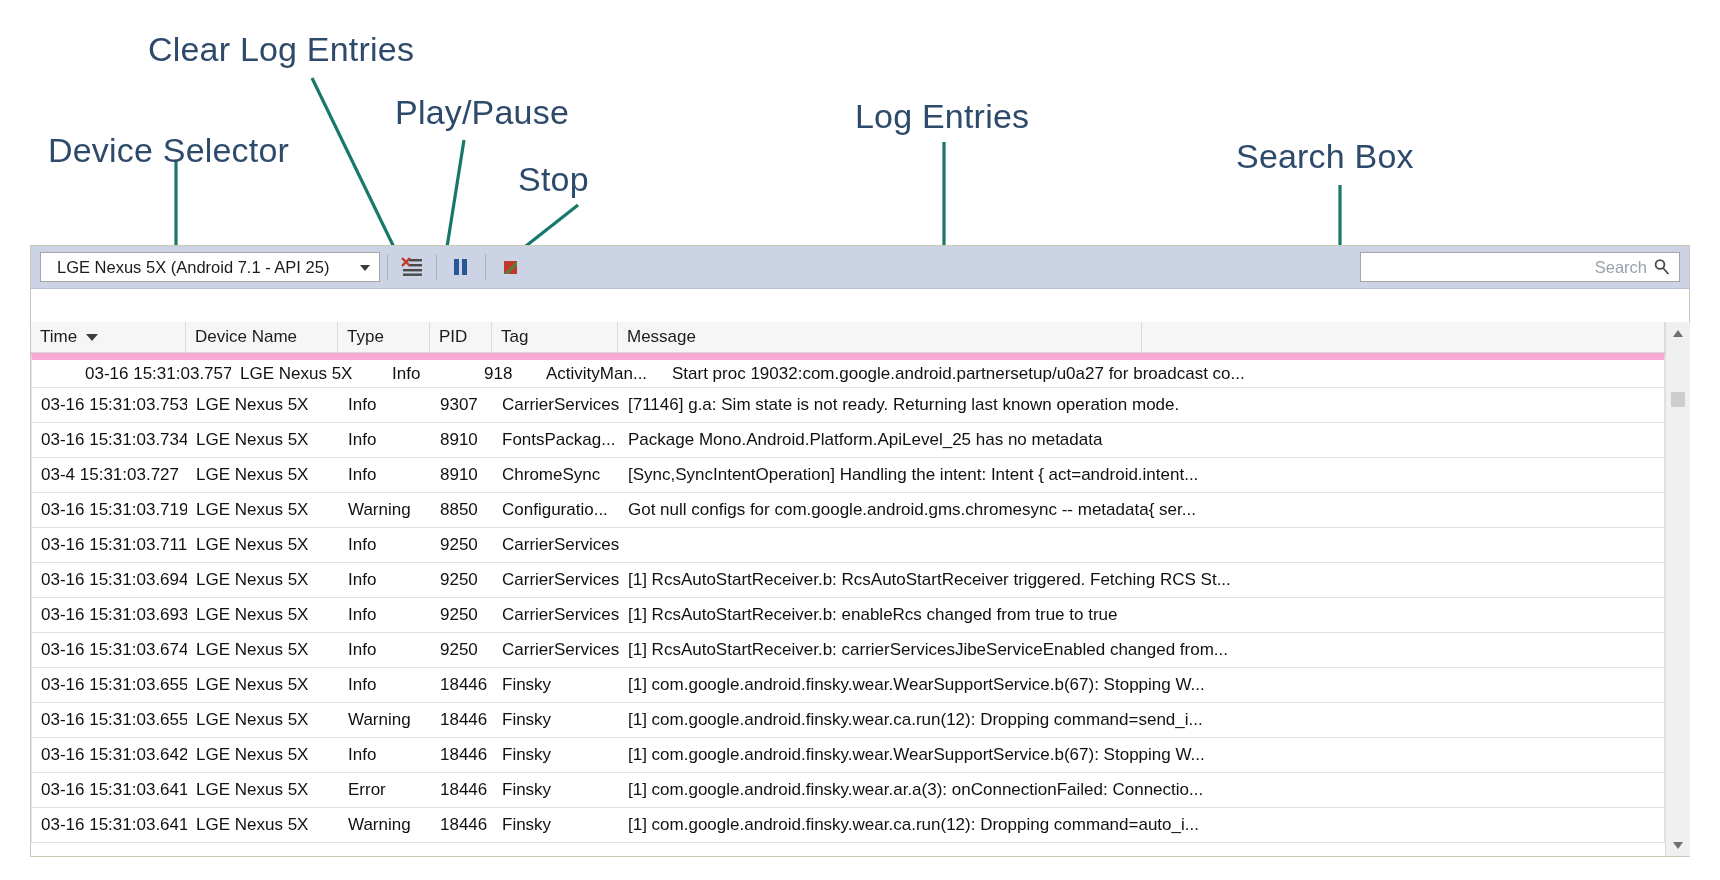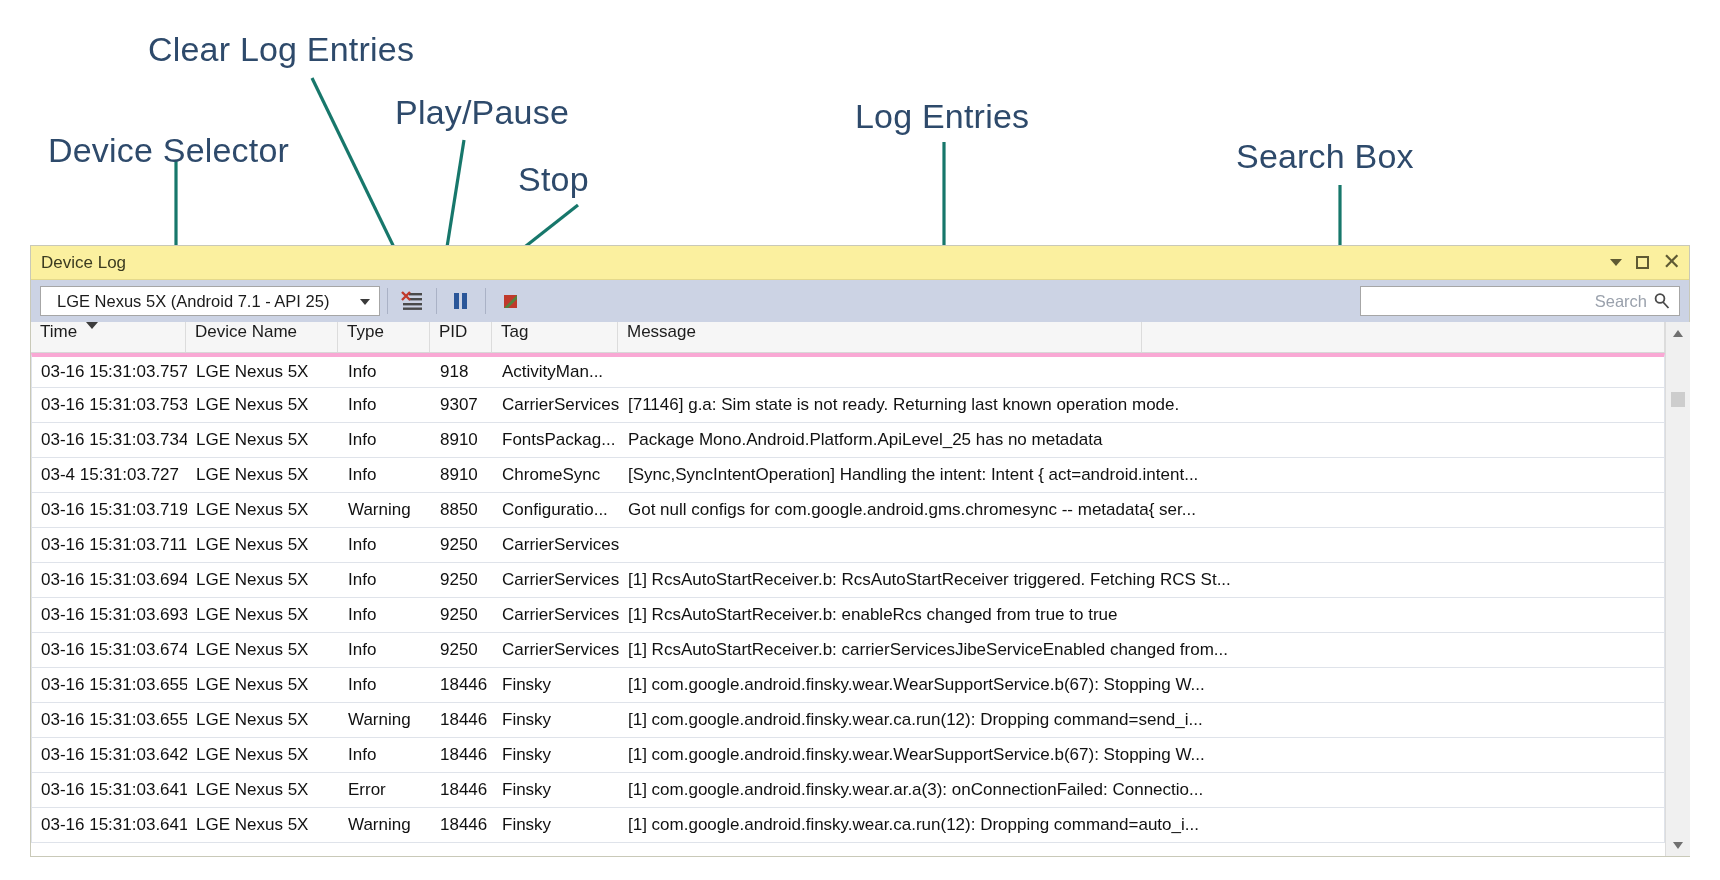--- a/index.html
+++ b/index.html
@@ -89,38 +89,38 @@
   
   .grid{position:absolute;left:0;right:0;top:76px;bottom:0;display:flex;}
   .grid-main{flex:1;min-width:0;display:flex;flex-direction:column;background:#fff;}
   .hdr{
     height:30px;background:#f6f6f6;
     display:flex;align-items:center;
     border-bottom:1px solid #d8d8d8;
     font-size:17px;color:#1c1c1c;
   }
   .hdr .cell{
-    height:30px;display:flex;align-items:flex-start;
+    height:30px;display:flex;align-items:center;
     padding-left:9px;box-sizing:border-box;
     border-right:1px solid #dcdcdc;
   }
   .sort-caret{
     margin-left:9px;width:0;height:0;
     border-left:6px solid transparent;border-right:6px solid transparent;border-top:7px solid #3c3c3c;
   }
   .rows{flex:1;overflow:hidden;}
   .row{
     height:35px;display:flex;align-items:center;
     box-sizing:border-box;
     border:1px solid #dfe3ea;
     border-top:none;
     background:#fff;
     font-size:17px;color:#111;
   }
-  .row:first-child{border-top:4px solid #f9a8d4;}
+  .row:first-child{border-top:7px solid #f9a8d4;padding-left:44px;}
   .row .cell{
     height:33px;display:flex;align-items:center;
     padding-left:9px;box-sizing:border-box;
     white-space:nowrap;overflow:hidden;
   }
   .c-time{width:155px;}
   .c-dev{width:152px;}
   .c-type{width:92px;}
   .c-pid{width:62px;}
   .c-tag{width:126px;}
@@ -161,32 +161,20 @@
 
   <div class="annot" style="left:148px;top:30px;">Clear Log Entries</div>
   <div class="annot" style="left:48px;top:131px;">Device Selector</div>
   <div class="annot" style="left:395px;top:93px;">Play/Pause</div>
   <div class="annot" style="left:518px;top:160px;">Stop</div>
   <div class="annot" style="left:855px;top:97px;text-align:right;">Log Entries</div>
   <div class="annot" style="left:1236px;top:137px;">Search Box</div>
 
   <div class="panel">
 
-    <div class="titlebar">
-      <div class="title">Device Log</div>
-      <div class="tb-btns">
-        <div class="tb-btn">
-            <span class="tb-caret"></span>
-          </div>
-        <div class="tb-btn">
-            <span class="tb-square"></span>
-          </div>
-        <div class="tb-btn tb-x">✕</div>
-      </div>
-    </div>
 
     <div class="toolbar">
 
       <div class="device-select">
         <span class="dv-text">LGE Nexus 5X (Android 7.1 - API 25)</span>
         <span class="dv-caret"></span>
       </div>
 
       <span class="tool-sep"></span>
 
@@ -245,20 +233,21 @@
           <div class="cell c-extra"></div>
         </div>
 
         <div class="rows" id="rows">
             <div class="row">
               <div class="cell c-time">03-16 15:31:03.757</div>
               <div class="cell c-dev">LGE Nexus 5X</div>
               <div class="cell c-type">Info</div>
               <div class="cell c-pid">918</div>
               <div class="cell c-tag">ActivityMan...</div>
+              <div class="cell c-msg">Start proc 19032:com.google.android.partnersetup/u0a27 for broadcast co...</div>
             </div>
             <div class="row">
               <div class="cell c-time">03-16 15:31:03.753</div>
               <div class="cell c-dev">LGE Nexus 5X</div>
               <div class="cell c-type">Info</div>
               <div class="cell c-pid">9307</div>
               <div class="cell c-tag">CarrierServices</div>
               <div class="cell c-msg">[71146] g.a: Sim state is not ready. Returning last known operation mode.</div>
             </div>
             <div class="row">

